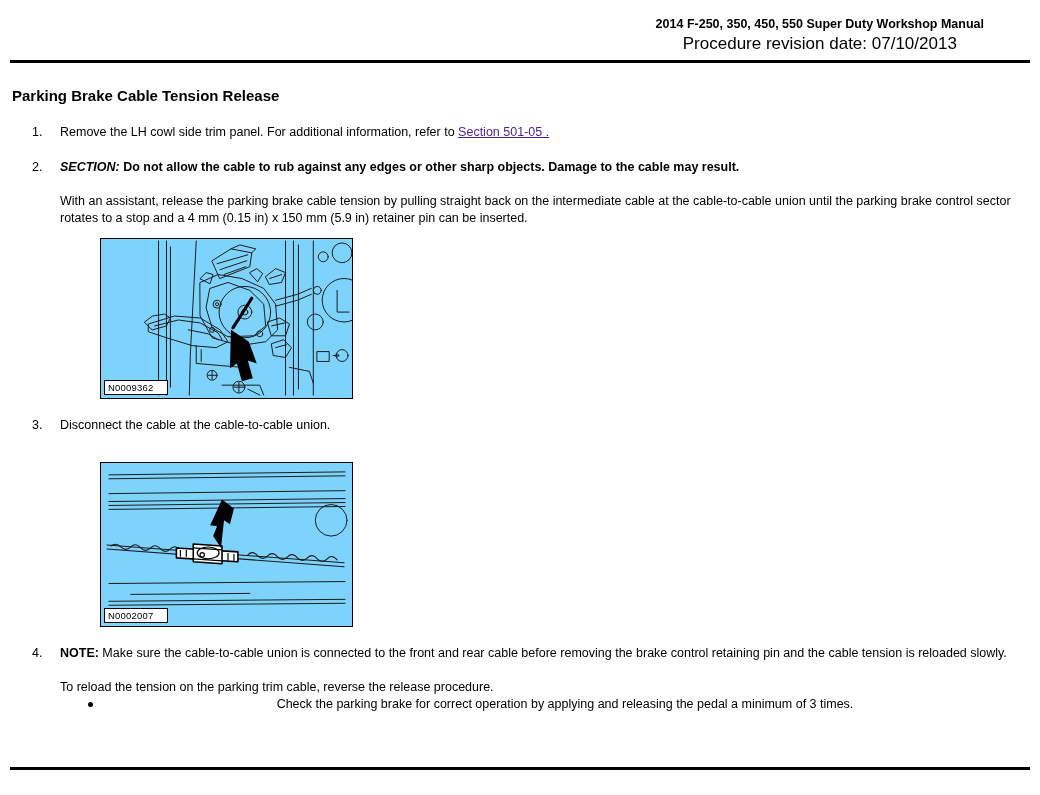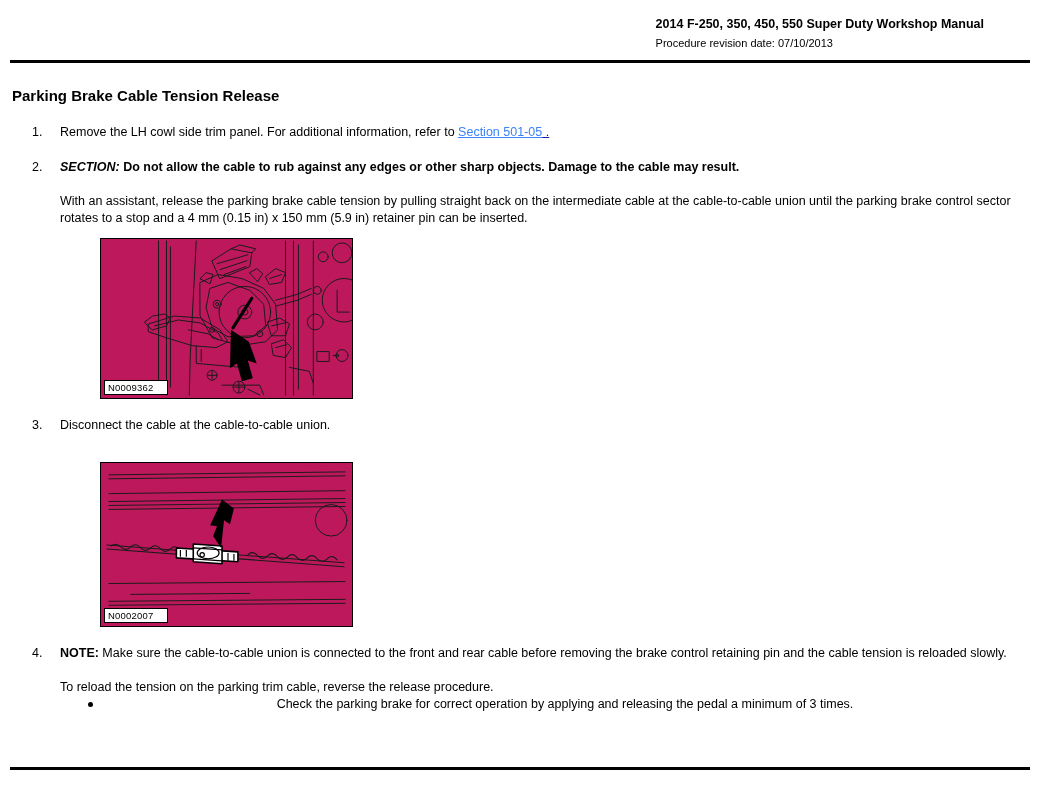--- a/index.html
+++ b/index.html
@@ -48,25 +48,25 @@
     text-align: right;
   }
   .hdr-title {
     font-weight: bold;
     font-size: 12.5px;
     line-height: 20px;
     white-space: nowrap;
     display: block;
   }
   .hdr-rev {
-    font-size: 11px;
+    font-size: 17px;
     line-height: 19px;
     white-space: nowrap;
     display: block;
-    text-align: left;
+    text-align: center;
   }
 
   .rule-top {
     position: absolute;
     left: 10px;
     top: 60px;
     width: 1020px;
     height: 3px;
     background: #000;
   }
@@ -118,21 +118,21 @@
   }
   .step-text {
     display: block;
   }
 
   .spacer-18 { height: 18px; }
 
   .bold { font-weight: bold; }
   .bolditalic { font-weight: bold; font-style: italic; }
   a.doclink {
-    color: #3b82f6;
+    color: #4c1d95;
   }
   .link-trail {
     text-decoration: underline;
     color: #1a1aa8;
   }
 
   .para {
     display: block;
     font-size: 12.5px;
     line-height: 16.5px;
@@ -158,21 +158,21 @@
     width: 5px;
     height: 5px;
     border-radius: 50%;
     background: #000;
   }
 
   
   .figure {
     position: relative;
     border: 1.6px solid #000;
-    background: #be185d;
+    background: #7dd3fc;
     box-sizing: border-box;
   }
   .fig1 {
     width: 253px;
     height: 161px;
     margin: 12px 0 0 40px;
   }
   .fig2 {
     width: 253px;
     height: 165px;

